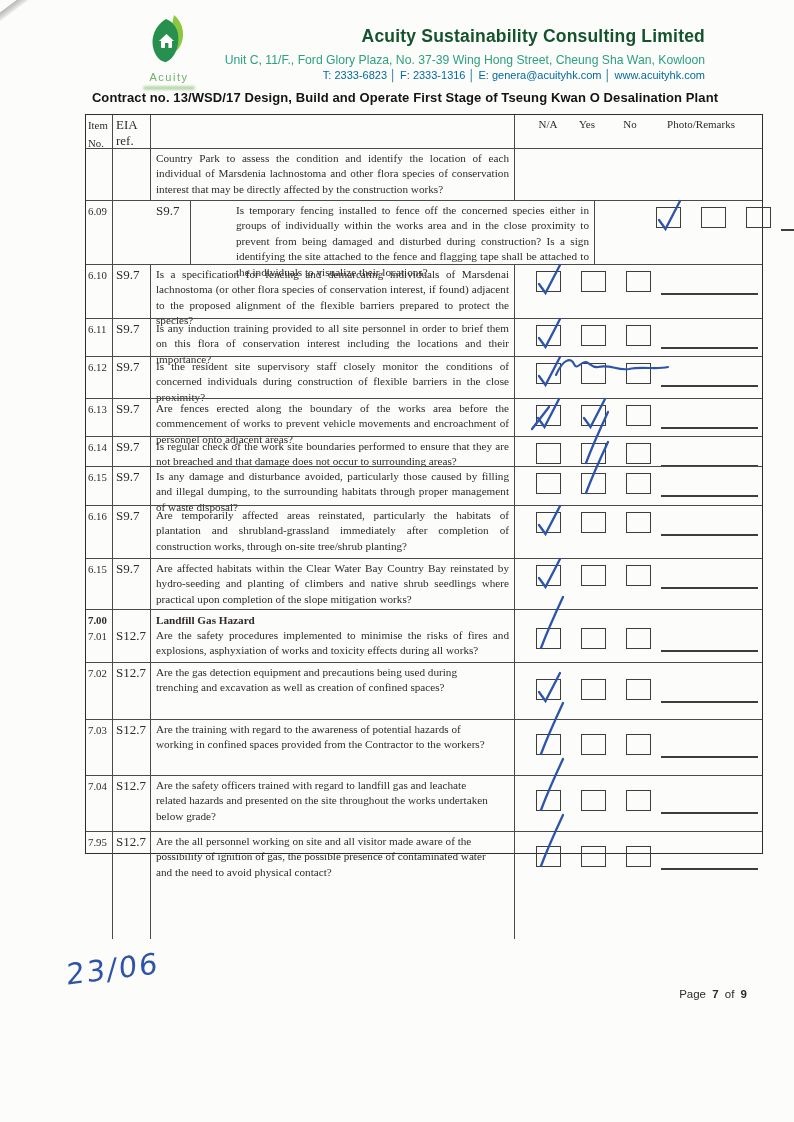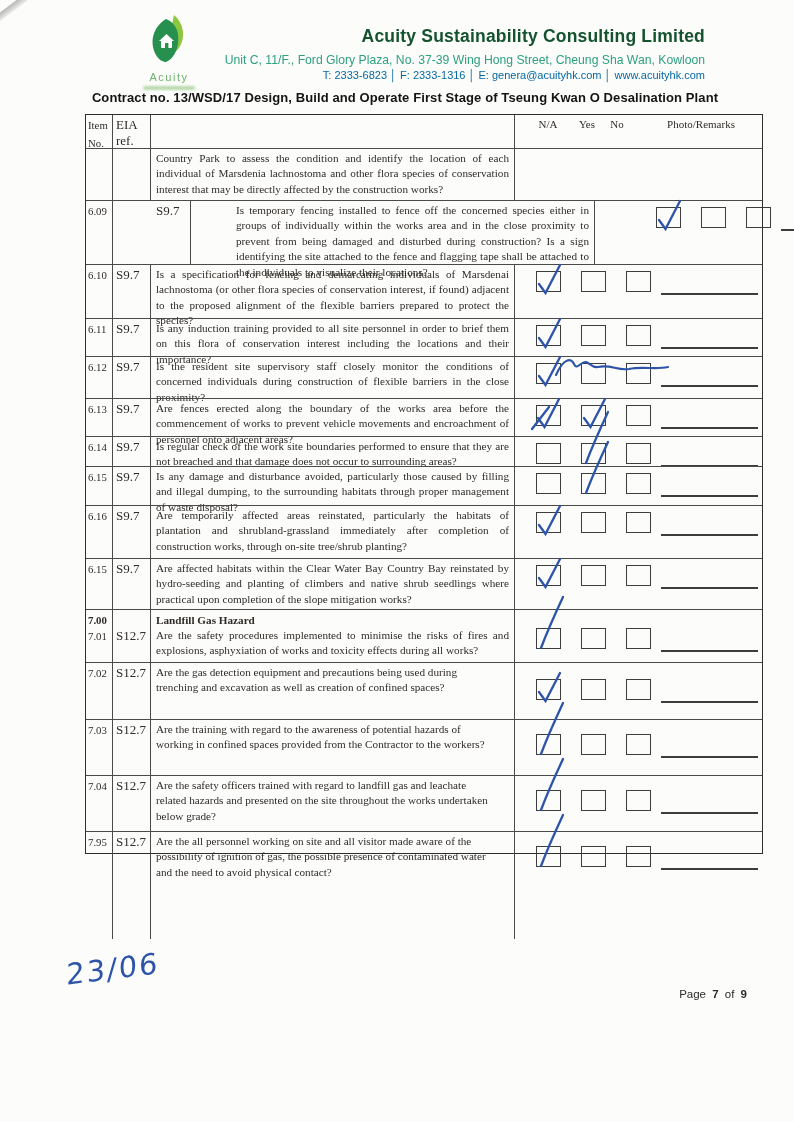--- a/index.html
+++ b/index.html
@@ -90,21 +90,21 @@
     <div class="trow thead">
       <div class="c-item">
         <div>Item</div>
         <div style="margin-top:5px;">No.</div>
       </div>
       <div class="c-eia">EIA ref.</div>
       <div class="c-q"></div>
       <div class="c-check">
         <span class="hlab" style="left:18px;width:30px;">N/A</span>
         <span class="hlab" style="left:57px;width:30px;">Yes</span>
-        <span class="hlab" style="left:87px;width:30px;">No</span>
+        <span class="hlab" style="left:100px;width:30px;">No</span>
         <span class="hlab" style="left:136px;width:100px;">Photo/Remarks</span>
       </div>
     </div>
     <div id="rows">
   <div class="trow" style="height: 52px;">
     <div class="c-item"></div>
     <div class="c-eia"></div>
     <div class="c-q">
             <div class="qtext">Country Park to assess the condition and identify the location of each individual of Marsdenia lachnostoma and other flora species of conservation interest that may be directly affected by the construction works?</div>
           </div>

